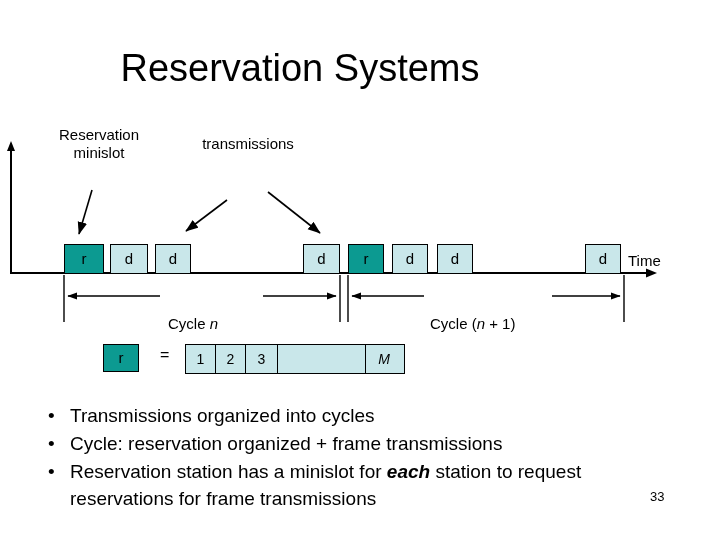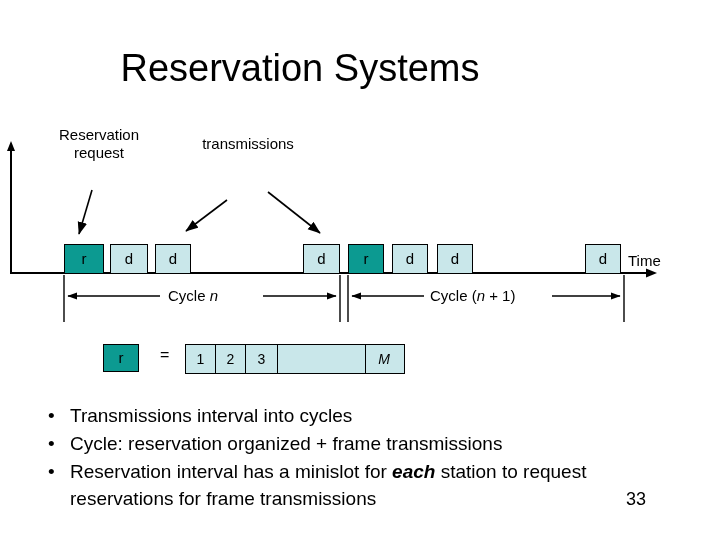--- a/index.html
+++ b/index.html
@@ -26,21 +26,21 @@
   
   .box{
     position:absolute;height:30px;top:244px;
     border:1px solid #000;box-sizing:border-box;
     font-size:15px;line-height:28px;text-align:center;color:#000;
   }
   .box.r{background:#0C9A91;}
   .box.d{background:#C9E7EA;}
 
   
-  .cyclelbl{position:absolute;font-size:15px;color:#000;white-space:nowrap;}
+  .cyclelbl{position:absolute;font-size:15px;color:#000;white-space:nowrap;margin-top:28px;}
   .cyclelbl i{font-style:italic;}
 
   
   .timelbl{position:absolute;left:628px;top:252px;font-size:15px;color:#000;}
 
   
   .ms-r{
     position:absolute;left:103px;top:344px;width:36px;height:28px;
     background:#0C9A91;border:1px solid #000;box-sizing:border-box;
     font-size:15px;line-height:26px;text-align:center;
@@ -64,21 +64,21 @@
   .bullet{
     position:relative;padding-left:34px;
     font-size:19px;line-height:27px;color:#000;margin-bottom:1px;
   }
   .bullet .dot{
     position:absolute;left:12px;top:0px;font-size:19px;line-height:27px;
   }
   .bullet b{font-weight:bold;font-style:italic;margin-top:24px;}
 
   
-  .pageno{position:absolute;left:626px;top:489px;font-size:18px;color:#000;}
+  .pageno{position:absolute;left:650px;top:489px;font-size:13px;color:#000;}
 </style>
 </head>
 <body>
 
 <div class="slide">
 
   <div class="title">Reservation Systems</div>
 
   <div class="diagram">
 
@@ -131,21 +131,21 @@
         <line x1="552" y1="296" x2="620" y2="296" stroke="#000" stroke-width="1.4" marker-end="url(#ahs)"></line>
       </g>
 
       <g>
         <line x1="103" y1="322" x2="103" y2="344" stroke="#ffffff" stroke-width="0"></line>
       </g>
     </svg>
 
     <div class="lbl" style="left:34px;top:126px;width:130px;">
       <div>Reservation</div>
-      <div>request</div>
+      <div>minislot</div>
     </div>
 
     <div class="lbl" style="left:178px;top:135px;width:140px;">
       <div>transmissions</div>
     </div>
 
     <div class="box r" style="left:64px;width:40px;">r</div>
     <div class="box d" style="left:110px;width:38px;">d</div>
     <div class="box d" style="left:155px;width:36px;">d</div>
     <div class="box d" style="left:303px;width:37px;">d</div>
@@ -172,26 +172,26 @@
       <div class="ms-cell" style="width:32px;">3</div>
       <div class="ms-cell" style="width:88px;"></div>
       <div class="ms-cell last" style="width:36px;"><i>M</i></div>
     </div>
 
   </div>
 
   <div class="bullets">
     <div class="bullet">
       <span class="dot">•</span>
-      <span>Transmissions interval into cycles</span>
+      <span>Transmissions organized into cycles</span>
     </div>
     <div class="bullet">
       <span class="dot">•</span>
       <span>Cycle:  reservation organized + frame transmissions</span>
     </div>
     <div class="bullet">
-      <span class="dot">•</span><span>Reservation interval has a minislot for </span><b>each</b><span> station to request reservations for frame transmissions</span>
+      <span class="dot">•</span><span>Reservation station has a minislot for </span><b>each</b><span> station to request reservations for frame transmissions</span>
     </div>
   </div>
 
   <div class="pageno">33</div>
 
 </div>
 
 </body></html>

